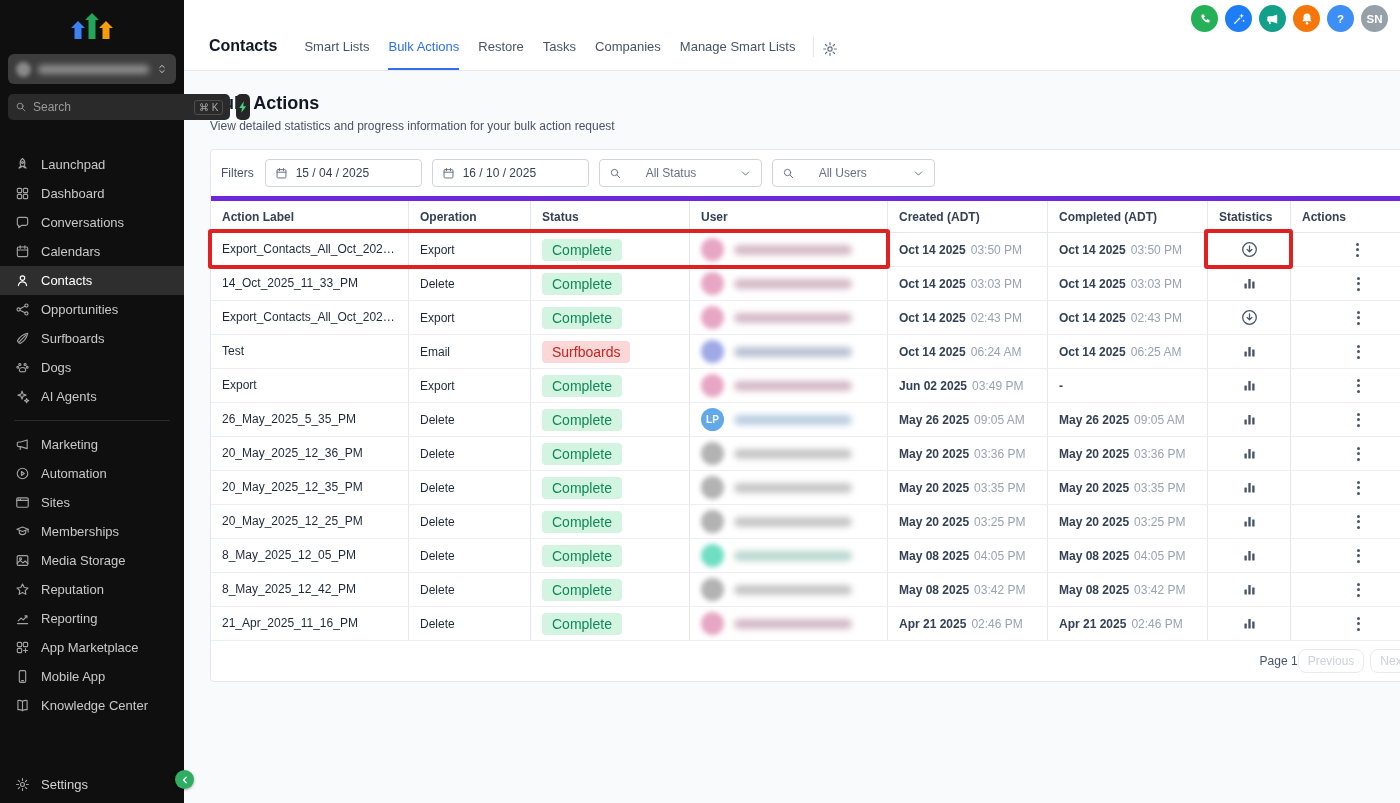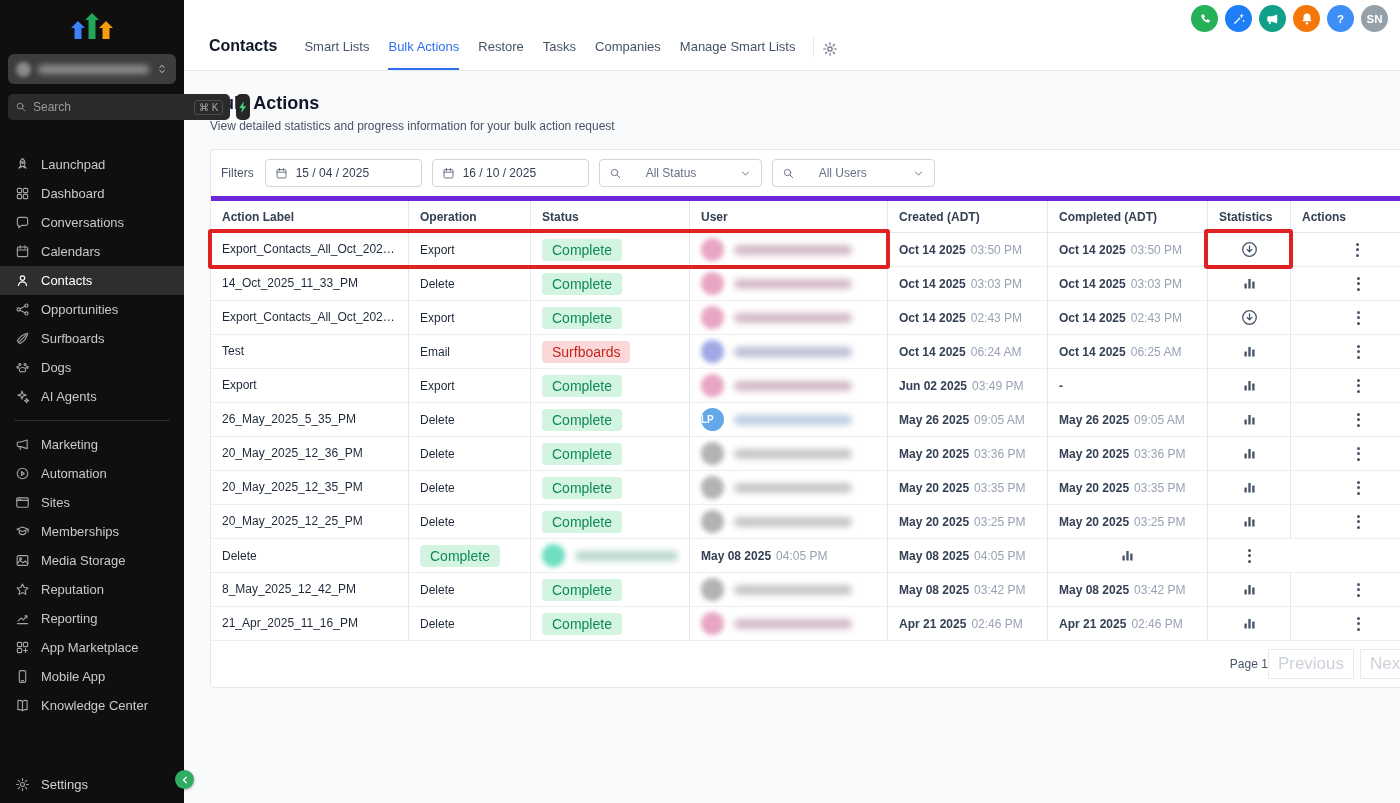--- a/index.html
+++ b/index.html
@@ -67,33 +67,33 @@
 .th{height:31px;display:flex;align-items:center;padding:0 11px;font-size:12px;font-weight:700;color:#344054;border-right:1px solid #e4e7ec;white-space:nowrap;overflow:hidden}
 .th:last-child{border-right:none}
 .tr{border-bottom:1px solid #eceef2;position:relative}
 .td{height:33px;display:flex;align-items:center;padding:0 11px;font-size:12px;color:#1d2939;border-right:1px solid #e4e7ec;overflow:hidden;white-space:nowrap}
 .td:last-child{border-right:none}
 .td.c0{text-overflow:ellipsis;display:block;line-height:33px}
 .td.center{justify-content:center;overflow:visible;position:relative}
 .badge{font-size:14px;font-weight:500;padding:3px 10px;border-radius:4px}
 .badge.ok{background:#d3f4e0;color:#0e8a56}
 .badge.bad{background:#fbd7d7;color:#c1271f}
-.avatar{width:23px;height:23px;border-radius:50%;display:flex;align-items:center;flex-shrink:0}
+.avatar{width:23px;height:23px;border-radius:50%;display:flex;align-items:center;justify-content:center;flex-shrink:0}
 .avatar.blur{filter:blur(2.5px)}
 .avatar-txt{color:#fff;font-size:10px;font-weight:700}
 .name-blur{height:10px;width:118px;border-radius:5px;margin-left:10px;filter:blur(3px);opacity:.8}
 .td .d{font-weight:700;color:#344054;margin-right:5px}
 .td .t{color:#98a2b3}
 .stat-btn{display:flex;cursor:pointer}
 .kebab{display:flex;flex-direction:column;gap:2.5px;cursor:pointer;padding:4px 6px}
 .kebab i{width:3px;height:3px;border-radius:50%;background:#475467;display:block}
 .tfoot{display:flex;align-items:center;justify-content:flex-end;padding:8px 10px}
 .page-label{font-size:12px;color:#475467}
 .page-btns{display:flex;gap:6px}
-.pg-btn{font-size:17px;color:#ccd2da;border:1px solid #e8eaee;border-radius:0;padding:4px 9px;background:#fff;cursor:default;font-family:inherit}
+.pg-btn{font-size:12px;color:#ccd2da;border:1px solid #e8eaee;border-radius:8px;padding:4px 9px;background:#fff;cursor:default;font-family:inherit}
 
 
 .annot{position:absolute;border:4px solid #e02121;border-radius:3px;pointer-events:none;z-index:8}
 .annot-row{left:-3px;top:-4px;width:682px;height:40px}
 .annot-stats{left:-4px;top:-4px;width:89px;height:40px}
 </style>
 </head>
 <body>
 
 <div class="app">
@@ -803,20 +803,21 @@
               </div>
               <div class="td c7 center">
                 <span class="kebab">
                   <i></i>
                   <i></i>
                   <i></i>
                 </span>
               </div>
             </div>
             <div class="tr">
+              <div class="td c0">8_May_2025_12_05_PM</div>
               <div class="td c1">Delete</div>
               <div class="td c2">
                 <span class="badge ok">Complete</span>
               </div>
               <div class="td c3">
                 <span class="avatar blur" style="background:#6fdec2"></span>
                 <span class="name-blur" style="background:#a8cdc2"></span>
               </div>
               <div class="td c4">
                 <span class="d">May 08 2025</span>

